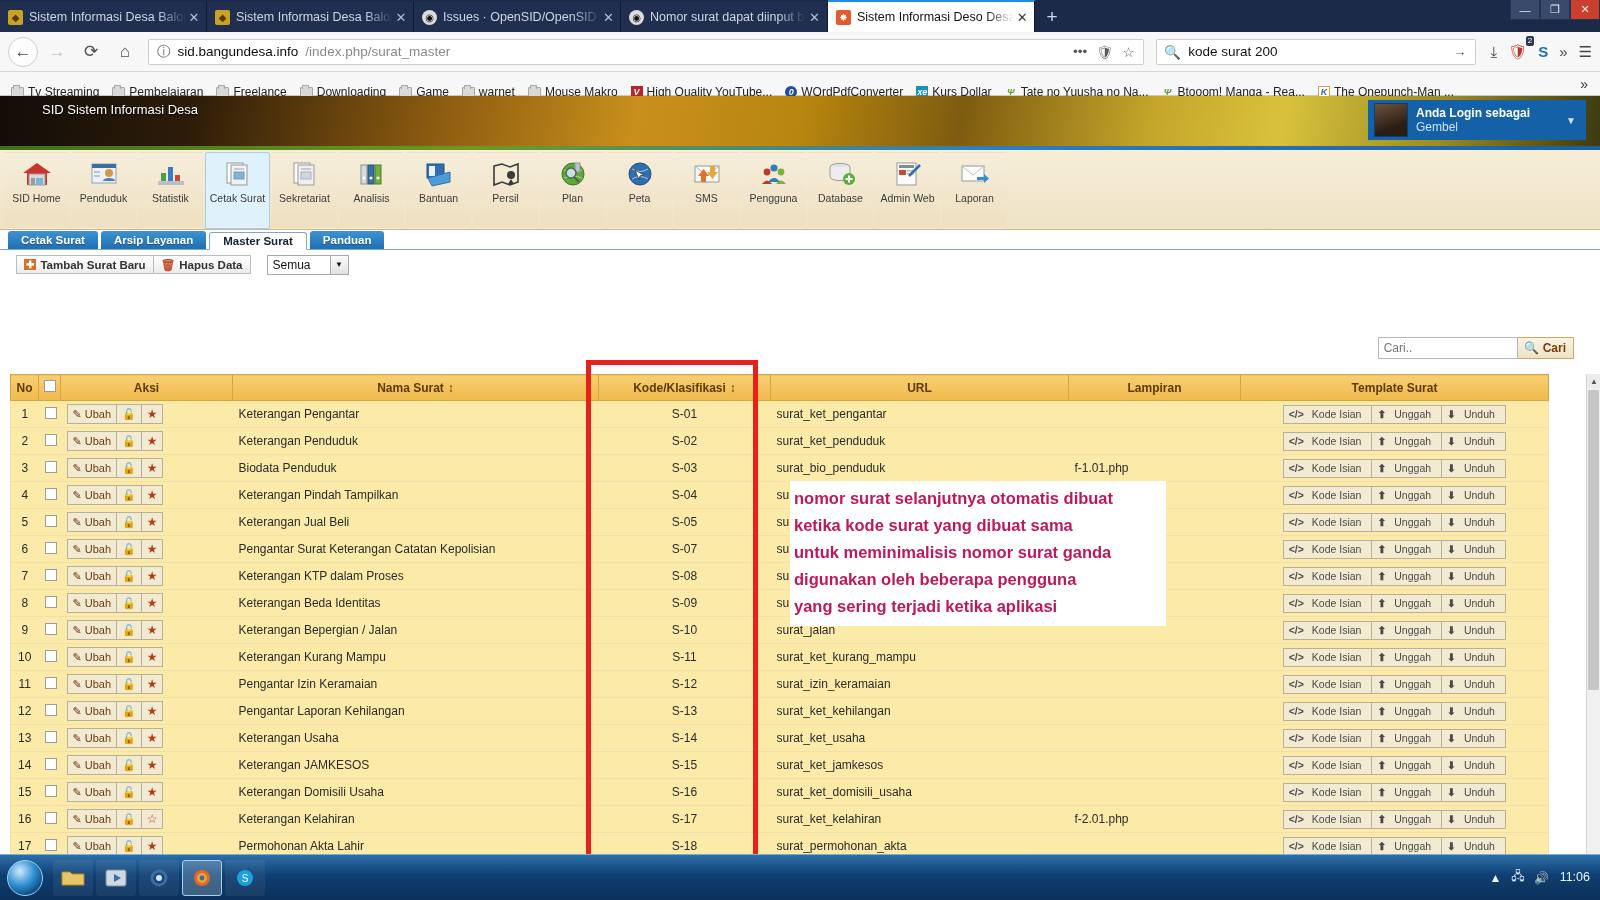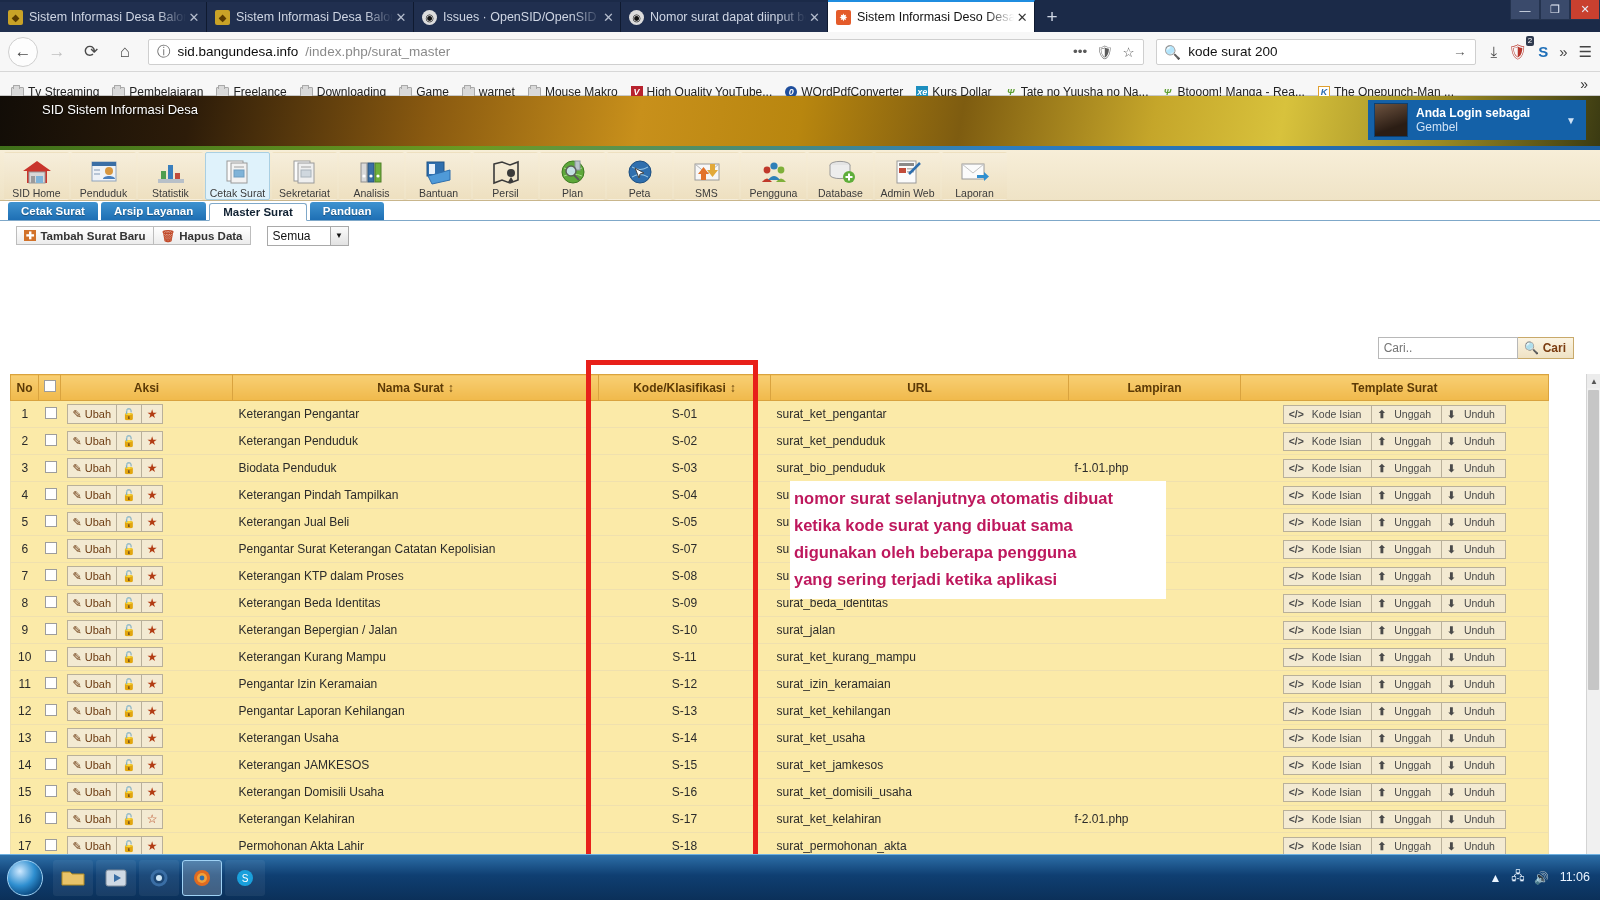--- a/index.html
+++ b/index.html
@@ -75,21 +75,21 @@
   .loginbox { position:absolute; right:14px; top:4px; width:218px; height:40px;
       background:#1461a8; display:flex; align-items:center; gap:8px; padding:3px 6px; }
   .loginbox .ava { width:34px; height:34px; background:#5b4030; border:1px solid #0d3f70;
       background-image:linear-gradient(160deg,#6d5340,#2b1d14 70%); flex:0 0 34px; }
   .loginbox .lt1 { color:#fff; font-size:12px; font-weight:bold; }
   .loginbox .lt2 { color:#cfe2f5; font-size:12px; }
   .loginbox .chev { margin-left:auto; color:#cfe2f5; font-size:10px; padding-right:4px; }
 
   .thinbar { height:4px; background:linear-gradient(90deg,#3f6f1a,#6c9a22 30%,#2e7ec0 62%,#1d5fa0); }
 
-  .iconbar { height:51px; background:linear-gradient(#f7eed8,#efe3c6);
+  .iconbar { height:80px; background:linear-gradient(#f7eed8,#efe3c6);
       border-bottom:1px solid #c9b68c; display:flex; align-items:stretch; padding:2px 2px 0 4px; }
   .ibtn { width:65px; display:flex; flex-direction:column; align-items:center;
       justify-content:flex-start; padding-top:4px; border:1px solid transparent;
       background:linear-gradient(#f6eedb,#eee0c0); margin-right:2px; border-radius:2px; }
   .ibtn.sel { background:#dff2fb; border:1px solid #a9cfe2; }
   .ibtn .gl { height:34px; display:flex; align-items:center; justify-content:center; }
   .ibtn .lb { font-size:10.5px; color:#3b3b3b; margin-top:1px; }
 
   .tabsrow { height:20px; background:#fff; padding-left:8px; display:flex; align-items:flex-end;
       gap:3px; border-bottom:1px solid #7fa8c9; }
@@ -1177,20 +1177,21 @@
       <div class="ar" style="top:0;">▲</div>
       <div class="thumb" style="top:16px;"></div>
       <div class="ar" style="bottom:0;">▼</div>
     </div>
 
     <div class="hl-rect"></div>
 
     <div class="annot">
       <div>nomor surat selanjutnya otomatis dibuat</div>
       <div>ketika kode surat yang dibuat sama</div>
+      <div>untuk meminimalisis nomor surat ganda</div>
       <div>digunakan oleh beberapa pengguna</div>
       <div>yang sering terjadi ketika aplikasi</div>
     </div>
 
     <div class="pagerow">
       <div class="pl">
         <span>Tampilkan</span>
         <span style="display:flex;">
           <span class="numbox">20</span>
           <span class="numarr">▼</span>

